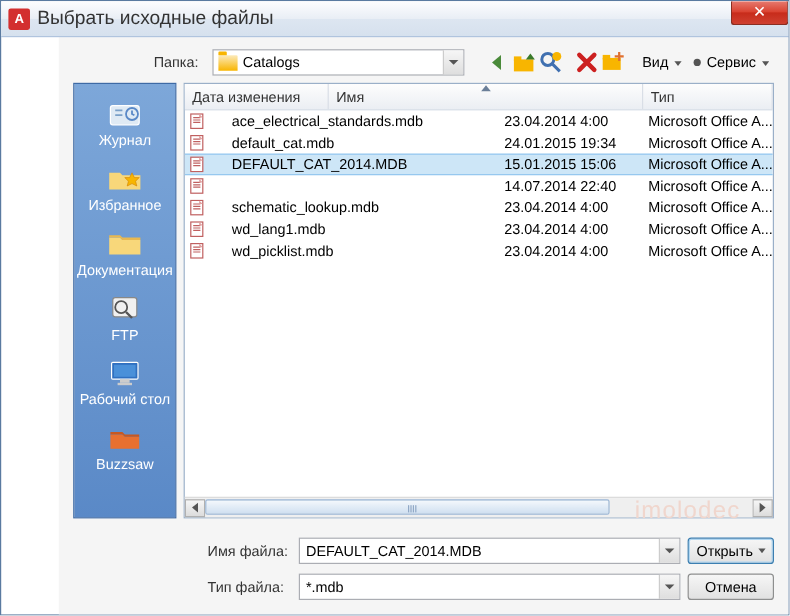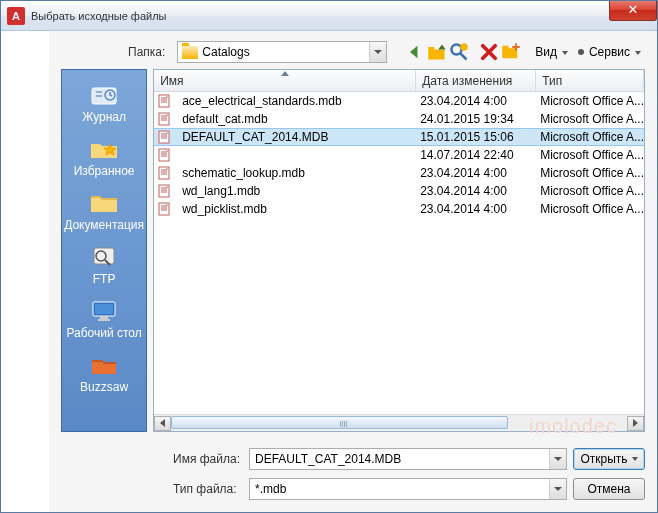--- a/index.html
+++ b/index.html
@@ -2,21 +2,21 @@
 <html><head>
 <meta charset="utf-8">
 <style>
 * { box-sizing: border-box; margin: 0; padding: 0; font-family: "Segoe UI", Tahoma, sans-serif; font-size: 12px; }
 body { background: #f0f0f0; width: 658px; height: 513px; overflow: hidden; }
 
 .window { width: 658px; height: 513px; background: #fff; border: 1px solid #5a7aa0; display: flex; flex-direction: column; }
 
 .titlebar { height: 30px; background: linear-gradient(to bottom, #fdfdfe 0%, #e9eef5 50%, #dde6f1 51%, #d6e1ee 100%); display: flex; align-items: center; padding-left: 6px; border-bottom: 1px solid #b0c4de; position: relative; }
 .titlebar .app-logo { width: 18px; height: 18px; background: #d32f2f; border-radius: 2px; display: flex; align-items: center; justify-content: center; color: #fff; font-weight: bold; font-size: 11px; margin-right: 6px; }
-.titlebar .title { color: #333; font-size: 11px; }
+.titlebar .title { color: #333; font-size: 16px; }
 .titlebar .close { position: absolute; right: 0; top: 0; width: 48px; height: 20px; background: linear-gradient(to bottom, #e67a6f 0%, #d9402e 49%, #c72b1a 50%, #cf4030 100%); border: 1px solid #8a2e22; border-top: none; border-bottom-left-radius: 3px; border-bottom-right-radius: 3px; color: #fff; text-align: center; line-height: 18px; font-size: 13px; cursor: pointer; }
 
 .content { flex: 1; background: #f5f5f5; padding: 10px 12px 12px 12px; display: flex; flex-direction: column; gap: 6px; margin-left: 48px; }
 
 .path-row { display: flex; align-items: center; gap: 6px; padding-left: 62px; }
 .path-row .lbl { color: #333; width: 50px; text-align: right; padding-right: 6px; }
 .folder-select { display: flex; align-items: center; width: 218px; height: 22px; background: #fff; border: 1px solid #abadb3; padding-left: 4px; gap: 4px; cursor: pointer; }
 .folder-select .folder-icon { width: 16px; height: 13px; background: linear-gradient(to bottom, #fceabb 0%, #f8b500 100%); border-radius: 1px 1px 0 0; position: relative; }
 .folder-select .folder-icon::before { content:""; position:absolute; top:-3px; left:0; width:7px; height:3px; background:#f8b500; border-radius:1px 1px 0 0;}
 .folder-select .dd-arrow { margin-left: auto; width: 17px; height: 20px; background: linear-gradient(to bottom,#f6f6f6,#dedede); border-left: 1px solid #ccc; display:flex; align-items:center; justify-content:center; }
@@ -40,21 +40,21 @@
 .list-header { display: flex; height: 22px; background: linear-gradient(to bottom,#fdfdfd,#ebeef3); border-bottom: 1px solid #d4dbe5; }
 .list-header .col { padding-left: 6px; display: flex; align-items: center; color: #333; border-right: 1px solid #d9dee6; position: relative; }
 .col-name { width: 262px; }
 .col-date { width: 120px; }
 .col-type { flex: 1; }
 .sort-arrow { position:absolute; left:50%; top:1px; transform:translateX(-50%); border-left:4px solid transparent; border-right:4px solid transparent; border-bottom:5px solid #6b7f99; }
 
 .list-body { flex: 1; overflow: hidden; }
 .row { display: flex; height: 18px; align-items: center; cursor: pointer; }
 .row .cell { white-space: nowrap; overflow: hidden; text-overflow: ellipsis; padding-left: 4px; }
-.row .c-name { width: 262px; display:flex; align-items:center; gap:10px; }
+.row .c-name { width: 262px; display:flex; align-items:center; gap:21px; }
 .row .c-date { width: 120px; }
 .row .c-type { flex: 1; }
 .row.selected { background: #cde6f7; border-top:1px solid #96c8ef; border-bottom:1px solid #96c8ef; height:18px;}
 .file-icon { width:14px; height:14px; flex-shrink:0; }
 .file-icon svg { width:14px; height:14px; display:block;}
 
 .hscroll { height: 17px; background: #f0f0f0; border-top: 1px solid #dcdcdc; position: relative; display:flex; align-items:center; }
 .hscroll .arrow { width: 17px; height: 15px; background:linear-gradient(to bottom,#f6f6f6,#dcdcdc); border:1px solid #b0b0b0; display:flex; align-items:center; justify-content:center; cursor:pointer;}
 .hscroll .track { flex:1; height:15px; background:#efefef; position:relative;}
 .hscroll .thumb { position:absolute; left:0; top:0; height:13px; width:74%; background:linear-gradient(to bottom,#f4f8fc,#cfdff0); border:1px solid #9cb7d6; border-radius:2px;}
@@ -200,27 +200,27 @@
                 <path d="M4 10 L4 22 L28 22 L28 12 L16 12 L14 10 Z" fill="#e87030"></path>
                 <path d="M4 10 L14 10 L16 12 L28 12 L28 10 L16 10 L14 8 L4 8 Z" fill="#c85820"></path>
               </svg>
             </div>
           <span>Buzzsaw</span>
         </div>
       </div>
 
       <div class="file-panel">
         <div class="list-header">
+          <div class="col col-date">
+              <span>Дата изменения</span>
+            </div>
           <div class="col col-name">
             <span>Имя</span>
             <div class="sort-arrow"></div>
           </div>
-          <div class="col col-date">
-              <span>Дата изменения</span>
-            </div>
           <div class="col col-type">
               <span>Тип</span>
             </div>
         </div>
         <div class="list-body" id="file-list">
             <div class="row">
               <div class="cell c-name">
                 <span class="file-icon">
                   <svg viewBox="0 0 14 14">
                     <rect x="1" y="1" width="10" height="12" fill="#fff" stroke="#c06060"></rect>

